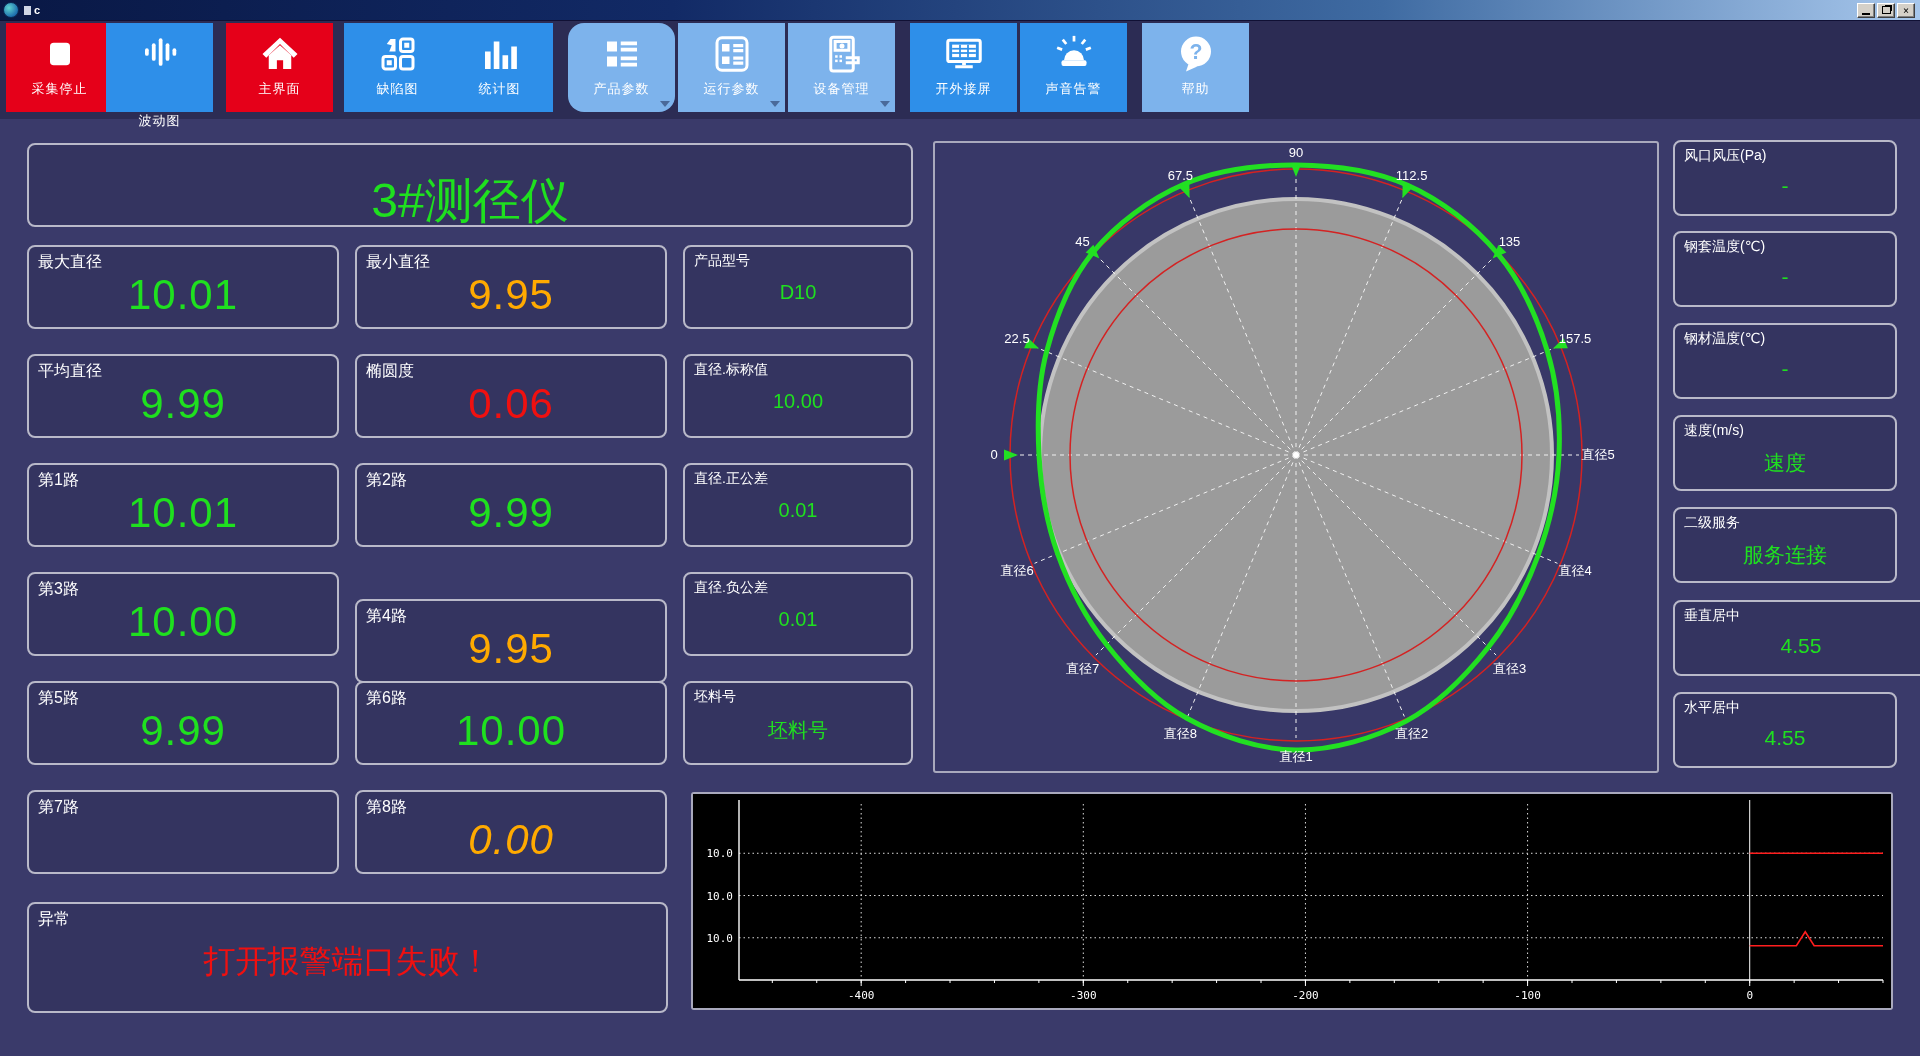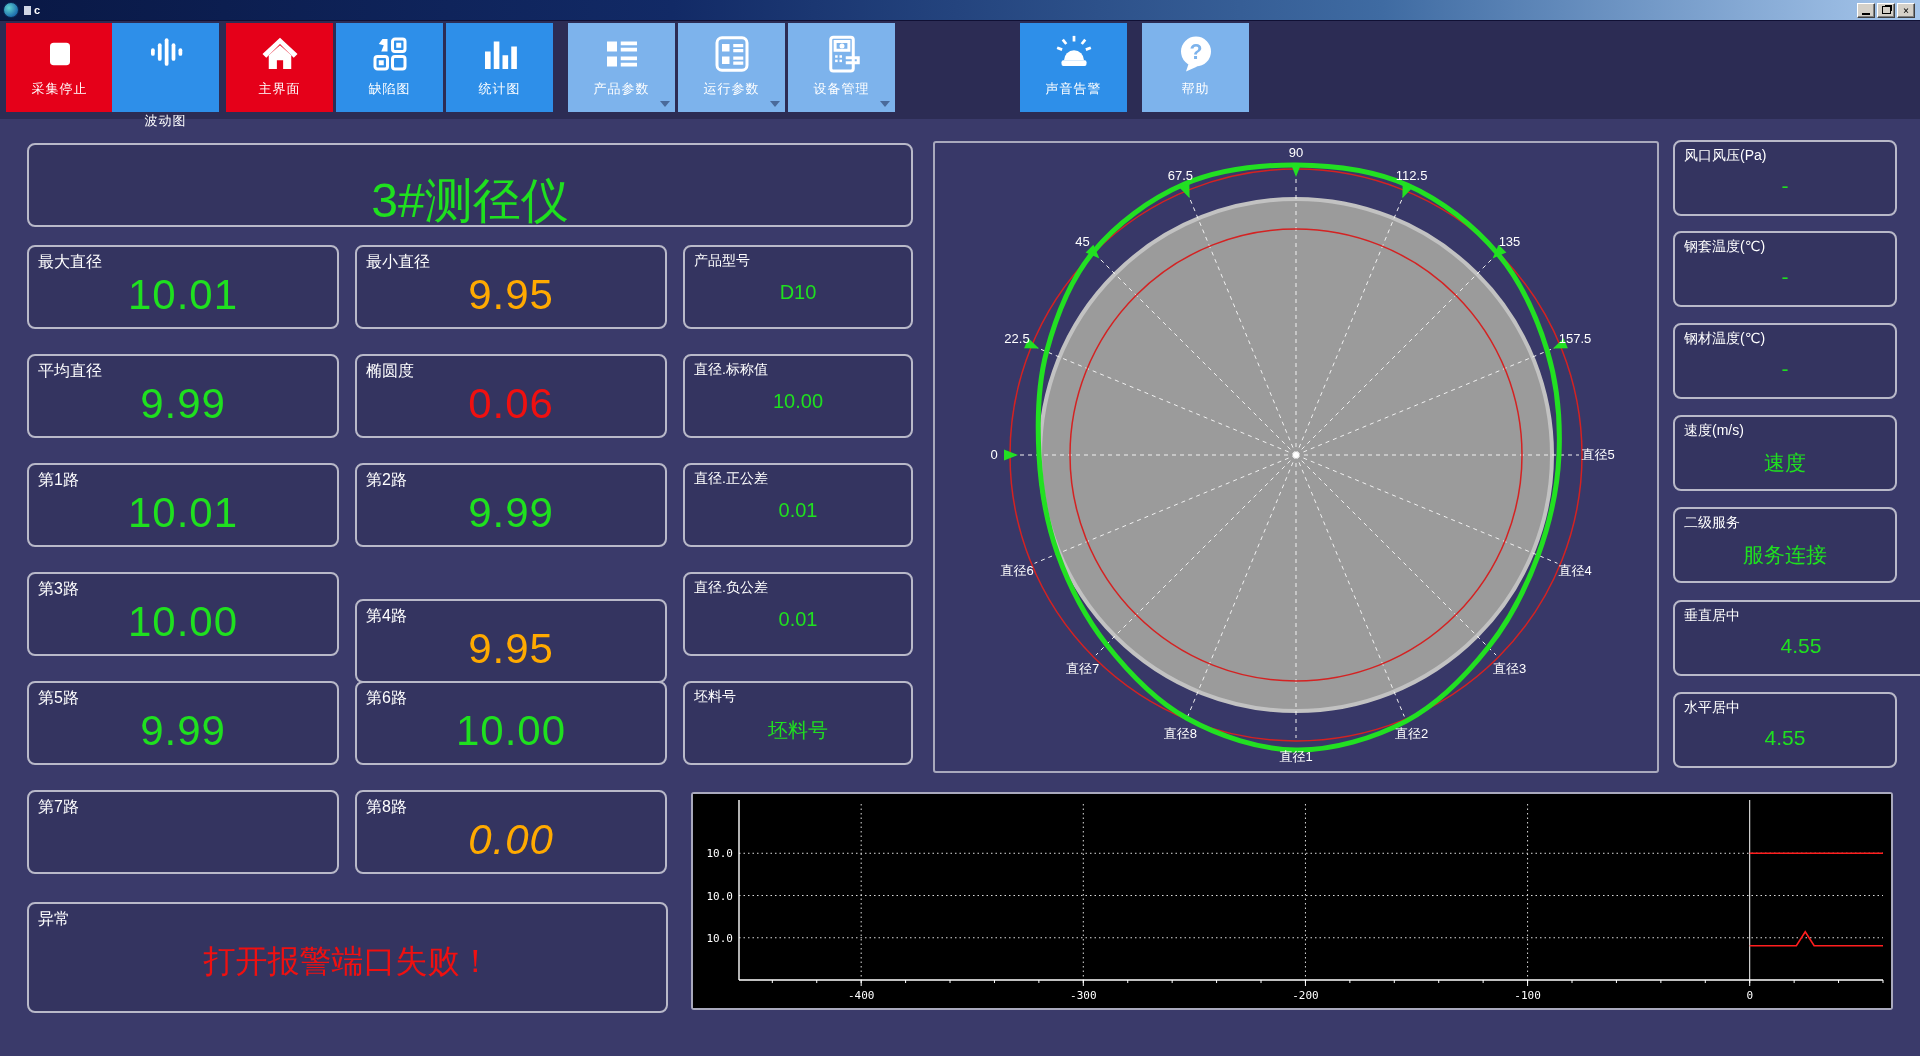--- a/index.html
+++ b/index.html
@@ -81,42 +81,42 @@
 
 <div class="toolbar" id="toolbar">
     <button class="tb-btn red" style="left: 6px;">
       <span class="tb-icon">
         <svg width="40" height="40" viewBox="0 0 32 32">
           <rect x="8" y="7" width="16" height="18" rx="3" fill="#fff"></rect>
         </svg>
       </span>
       <span class="tb-label">采集停止</span>
     </button>
-    <button class="tb-btn blue" style="left: 112px; gap: 36px;">
+    <button class="tb-btn blue" style="left: 106px; gap: 36px;">
       <span class="tb-icon">
         <svg width="40" height="40" viewBox="0 0 32 32">
       <rect x="4" y="13" width="3" height="6" rx="1.5" fill="#fff"></rect>
           <rect x="9.5" y="9" width="3" height="14" rx="1.5" fill="#fff"></rect>
       <rect x="15" y="5" width="3" height="22" rx="1.5" fill="#fff"></rect>
           <rect x="20.5" y="9" width="3" height="14" rx="1.5" fill="#fff"></rect>
       <rect x="26" y="13" width="3" height="6" rx="1.5" fill="#fff"></rect>
         </svg>
       </span>
       <span class="tb-label">波动图</span>
     </button>
     <button class="tb-btn red" style="left: 226px;">
       <span class="tb-icon">
         <svg width="40" height="40" viewBox="0 0 32 32">
       <path d="M16 3 L30 16 L27 19 L16 8 L5 19 L2 16 Z" fill="#fff"></path>
       <path d="M7 17 L16 9 L25 17 V28 H18.5 V21 H13.5 V28 H7 Z" fill="#fff"></path>
         </svg>
       </span>
       <span class="tb-label">主界面</span>
     </button>
-    <button class="tb-btn blue" style="left: 336px; align-items: center;">
+    <button class="tb-btn blue" style="left: 344px; align-items: center;">
       <span class="tb-icon">
         <svg width="40" height="40" viewBox="0 0 32 32">
       <path d="M4 4 h10 v10 h-5 l2-5 l-4-1 l3-4 h-6 Z" fill="#fff"></path>
       <rect x="18" y="4" width="10" height="10" rx="2" fill="none" stroke="#fff" stroke-width="2.4"></rect>
           <rect x="21" y="7" width="4" height="4" fill="#fff"></rect>
       <rect x="4" y="18" width="10" height="10" rx="2" fill="none" stroke="#fff" stroke-width="2.4"></rect>
           <rect x="7" y="21" width="4" height="4" fill="#fff"></rect>
       <rect x="18" y="18" width="10" height="10" rx="2" fill="none" stroke="#fff" stroke-width="2.4"></rect>
         </svg>
       </span>
@@ -126,21 +126,21 @@
       <span class="tb-icon">
         <svg width="40" height="40" viewBox="0 0 32 32">
       <rect x="4" y="14" width="4.5" height="14" fill="#fff"></rect>
           <rect x="11" y="6" width="4.5" height="22" fill="#fff"></rect>
       <rect x="18" y="17" width="4.5" height="11" fill="#fff"></rect>
           <rect x="25" y="10" width="4.5" height="18" fill="#fff"></rect>
         </svg>
       </span>
       <span class="tb-label">统计图</span>
     </button>
-    <button class="tb-btn light" style="left: 568px;">
+    <button class="tb-btn light" style="left: 568px; border-radius: 16px;">
       <span class="tb-icon">
         <svg width="40" height="40" viewBox="0 0 32 32">
       <rect x="4" y="6" width="8" height="8" fill="#fff"></rect>
           <rect x="15" y="6" width="13" height="3" fill="#fff"></rect>
           <rect x="15" y="11" width="13" height="3" fill="#fff"></rect>
       <rect x="4" y="18" width="8" height="8" fill="#fff"></rect>
           <rect x="15" y="18" width="13" height="3" fill="#fff"></rect>
           <rect x="15" y="23" width="13" height="3" fill="#fff"></rect>
         </svg>
       </span>
@@ -170,20 +170,35 @@
           <circle cx="16" cy="9.5" r="2" fill="#fff"></circle>
       <rect x="10.5" y="17" width="2" height="2" fill="#fff"></rect>
           <rect x="14" y="17" width="2" height="2" fill="#fff"></rect>
       <rect x="10.5" y="20.5" width="2" height="2" fill="#fff"></rect>
           <rect x="14" y="20.5" width="2" height="2" fill="#fff"></rect>
       <path d="M19 19 h10 v4 h-10" fill="none" stroke="#fff" stroke-width="2.4"></path>
         </svg>
       </span>
       <span class="tb-label">设备管理</span>
       <span class="tb-dd"></span>
+    </button>
+    <button class="tb-btn blue" style="left: 910px;">
+      <span class="tb-icon">
+        <svg width="40" height="40" viewBox="0 0 32 32">
+      <rect x="3" y="5" width="26" height="17" rx="1.5" fill="none" stroke="#fff" stroke-width="2.4"></rect>
+      <rect x="6.5" y="8.5" width="19" height="10" fill="#fff"></rect>
+      <line x1="6.5" y1="11.8" x2="25.5" y2="11.8" stroke="#2e8fe9" stroke-width="1.4"></line>
+      <line x1="6.5" y1="15.2" x2="25.5" y2="15.2" stroke="#2e8fe9" stroke-width="1.4"></line>
+      <line x1="12.8" y1="8.5" x2="12.8" y2="18.5" stroke="#2e8fe9" stroke-width="1.4"></line>
+      <line x1="19.2" y1="8.5" x2="19.2" y2="18.5" stroke="#2e8fe9" stroke-width="1.4"></line>
+      <rect x="14.5" y="22" width="3" height="3" fill="#fff"></rect>
+          <rect x="9" y="25" width="14" height="2.4" fill="#fff"></rect>
+        </svg>
+      </span>
+      <span class="tb-label">开外接屏</span>
     </button>
     <button class="tb-btn blue" style="left: 1020px;">
       <span class="tb-icon">
         <svg width="40" height="40" viewBox="0 0 32 32">
       <path d="M8 21 a8 8 0 0 1 16 0 Z" fill="#fff"></path>
           <rect x="6" y="21" width="20" height="4.5" rx="1.5" fill="#fff"></rect>
       <line x1="16" y1="1.5" x2="16" y2="6" stroke="#fff" stroke-width="2.2"></line>
       <line x1="7" y1="4.5" x2="9.8" y2="8" stroke="#fff" stroke-width="2.2"></line>
       <line x1="25" y1="4.5" x2="22.2" y2="8" stroke="#fff" stroke-width="2.2"></line>
       <line x1="2.5" y1="11" x2="6.5" y2="12.5" stroke="#fff" stroke-width="2.2"></line>

